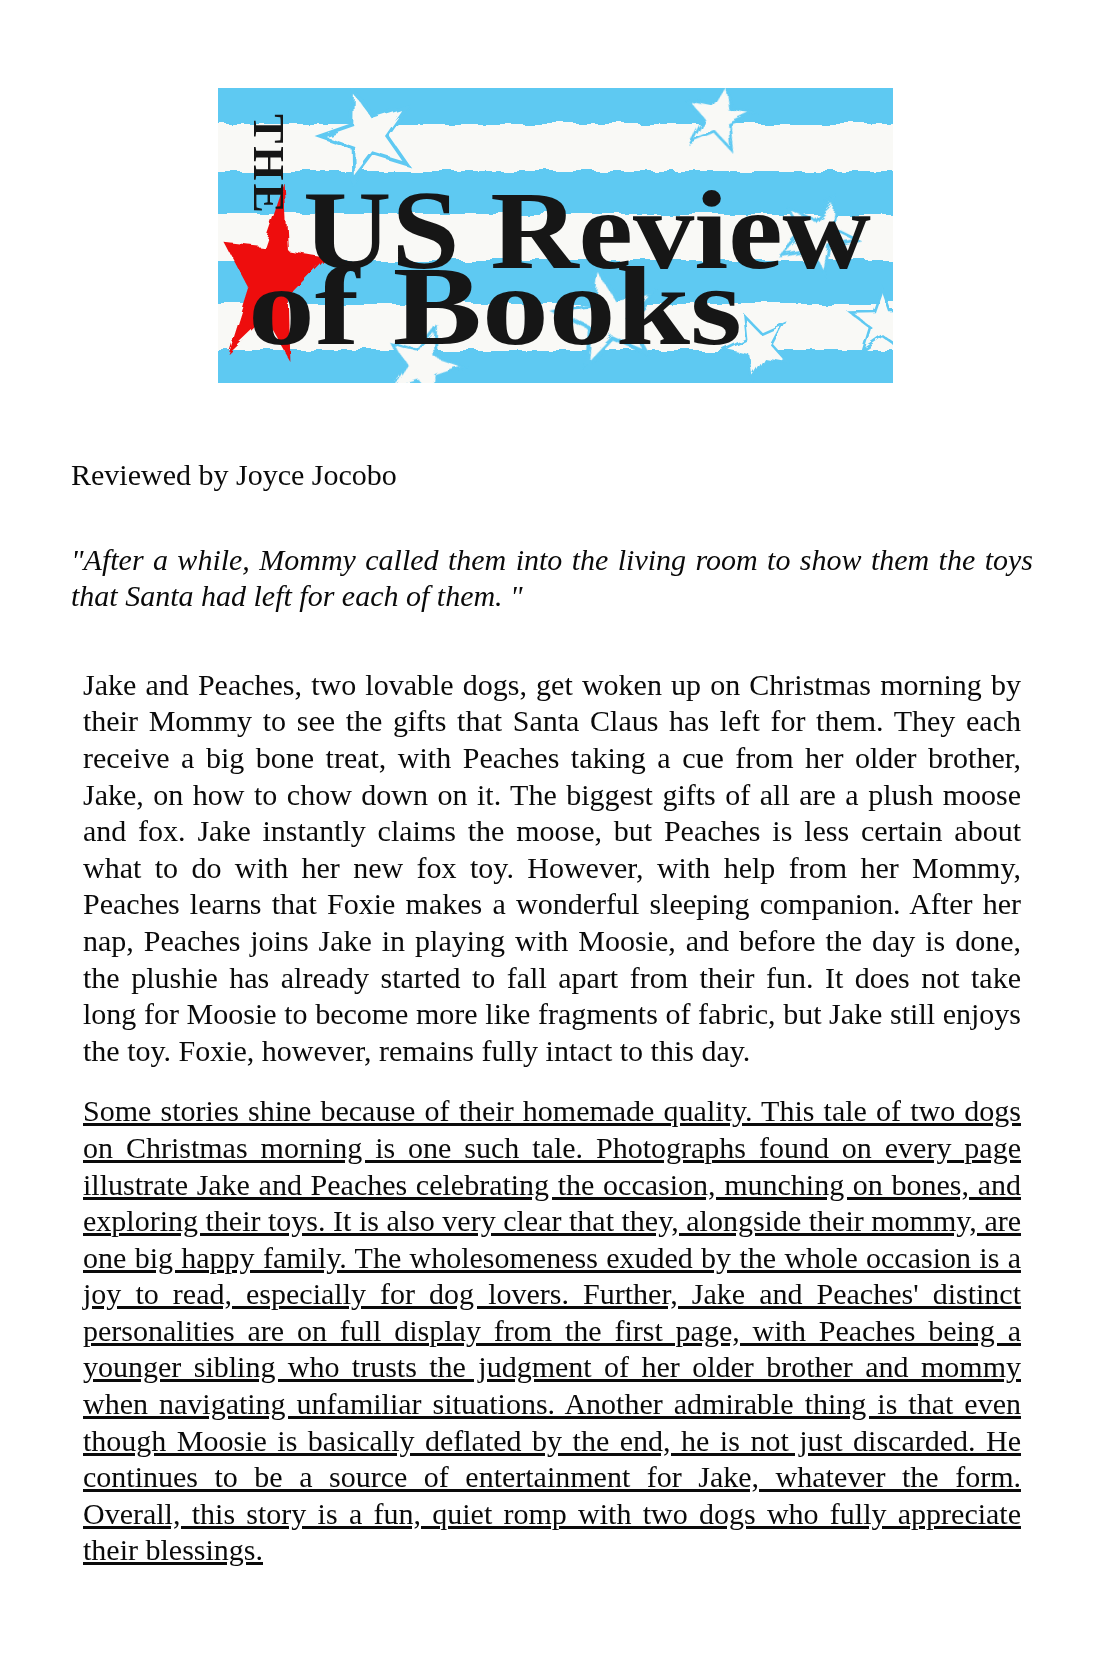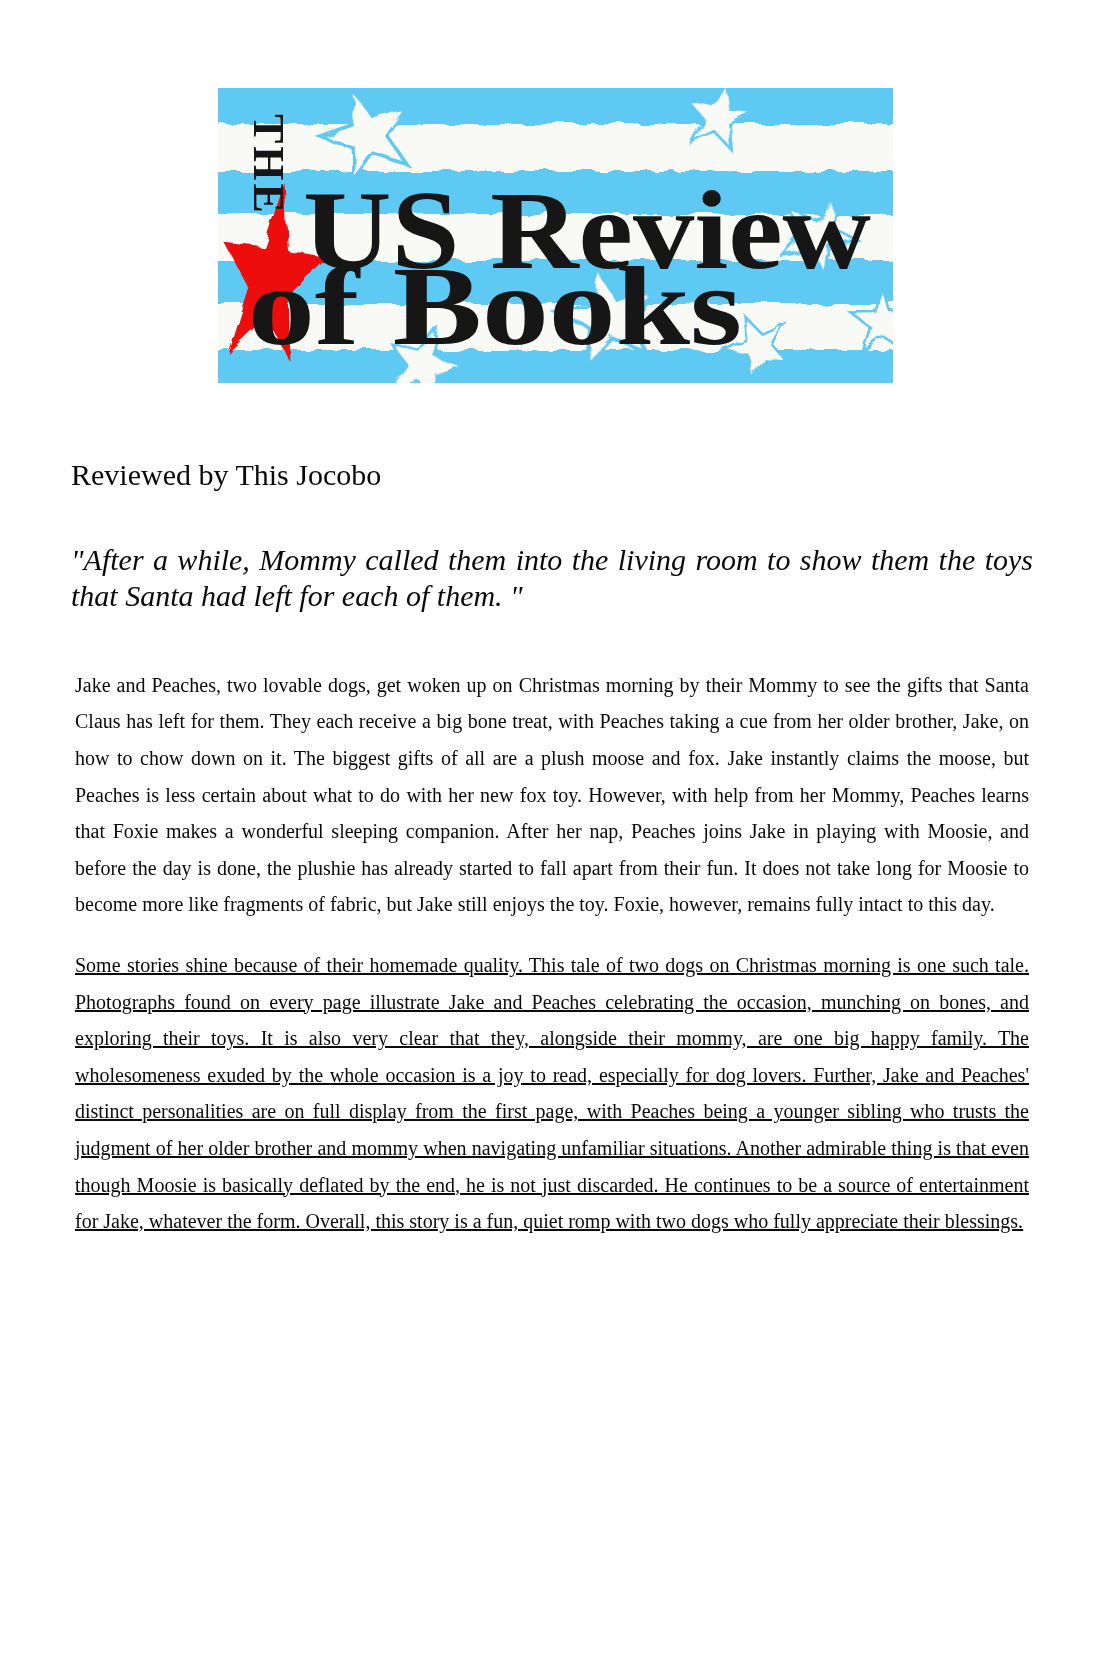--- a/index.html
+++ b/index.html
@@ -38,24 +38,24 @@
     margin: 74px 0 0 0;
   }
   .quote {
     font-style: italic;
     font-size: 30px;
     line-height: 36.6px;
     text-align: justify;
     margin: 48px 0 0 0;
   }
   .body-para {
-    font-size: 20px;
+    font-size: 30px;
     line-height: 36.6px;
     text-align: justify;
-    margin: 4px;
+    margin: 12px;
   }
   .p1 { margin-top: 52px; }
   .p2 { margin-top: 24px; text-decoration: underline; }
 </style>
 </head>
 <body>
 
 <div class="page">
   <div class="content">
 
@@ -90,21 +90,21 @@
         <g filter="url(#rough)">
           <use href="#star" transform="translate(53,192) rotate(8) scale(1.35,2.45)" fill="#ee0f0f"></use>
         </g>
 
         <text transform="translate(36,26) rotate(90)" font-size="44" letter-spacing="3" fill="#161616">THE</text>
         <text x="85" y="180" font-size="112" textLength="568" lengthAdjust="spacingAndGlyphs" fill="#161616">US Review</text>
         <text x="30" y="256" font-size="112" textLength="494" lengthAdjust="spacingAndGlyphs" fill="#161616">of Books</text>
       </svg>
     </div>
 
-    <p class="byline">Reviewed by This Jocobo</p>
+    <p class="byline">Reviewed by Joyce Jocobo</p>
 
     <p class="quote">"After a while, Mommy called them into the living room to show them the toys that Santa had left for each of them. "</p>
 
     <p class="body-para p1">Jake and Peaches, two lovable dogs, get woken up on Christmas morning by their Mommy to see the gifts that Santa Claus has left for them. They each receive a big bone treat, with Peaches taking a cue from her older brother, Jake, on how to chow down on it. The biggest gifts of all are a plush moose and fox. Jake instantly claims the moose, but Peaches is less certain about what to do with her new fox toy. However, with help from her Mommy, Peaches learns that Foxie makes a wonderful sleeping companion. After her nap, Peaches joins Jake in playing with Moosie, and before the day is done, the plushie has already started to fall apart from their fun. It does not take long for Moosie to become more like fragments of fabric, but Jake still enjoys the toy. Foxie, however, remains fully intact to this day.</p>
 
     <p class="body-para p2">Some stories shine because of their homemade quality. This tale of two dogs on Christmas morning is one such tale. Photographs found on every page illustrate Jake and Peaches celebrating the occasion, munching on bones, and exploring their toys. It is also very clear that they, alongside their mommy, are one big happy family. The wholesomeness exuded by the whole occasion is a joy to read, especially for dog lovers. Further, Jake and Peaches' distinct personalities are on full display from the first page, with Peaches being a younger sibling who trusts the judgment of her older brother and mommy when navigating unfamiliar situations. Another admirable thing is that even though Moosie is basically deflated by the end, he is not just discarded. He continues to be a source of entertainment for Jake, whatever the form. Overall, this story is a fun, quiet romp with two dogs who fully appreciate their blessings.</p>
 
   </div>
 </div>
 

